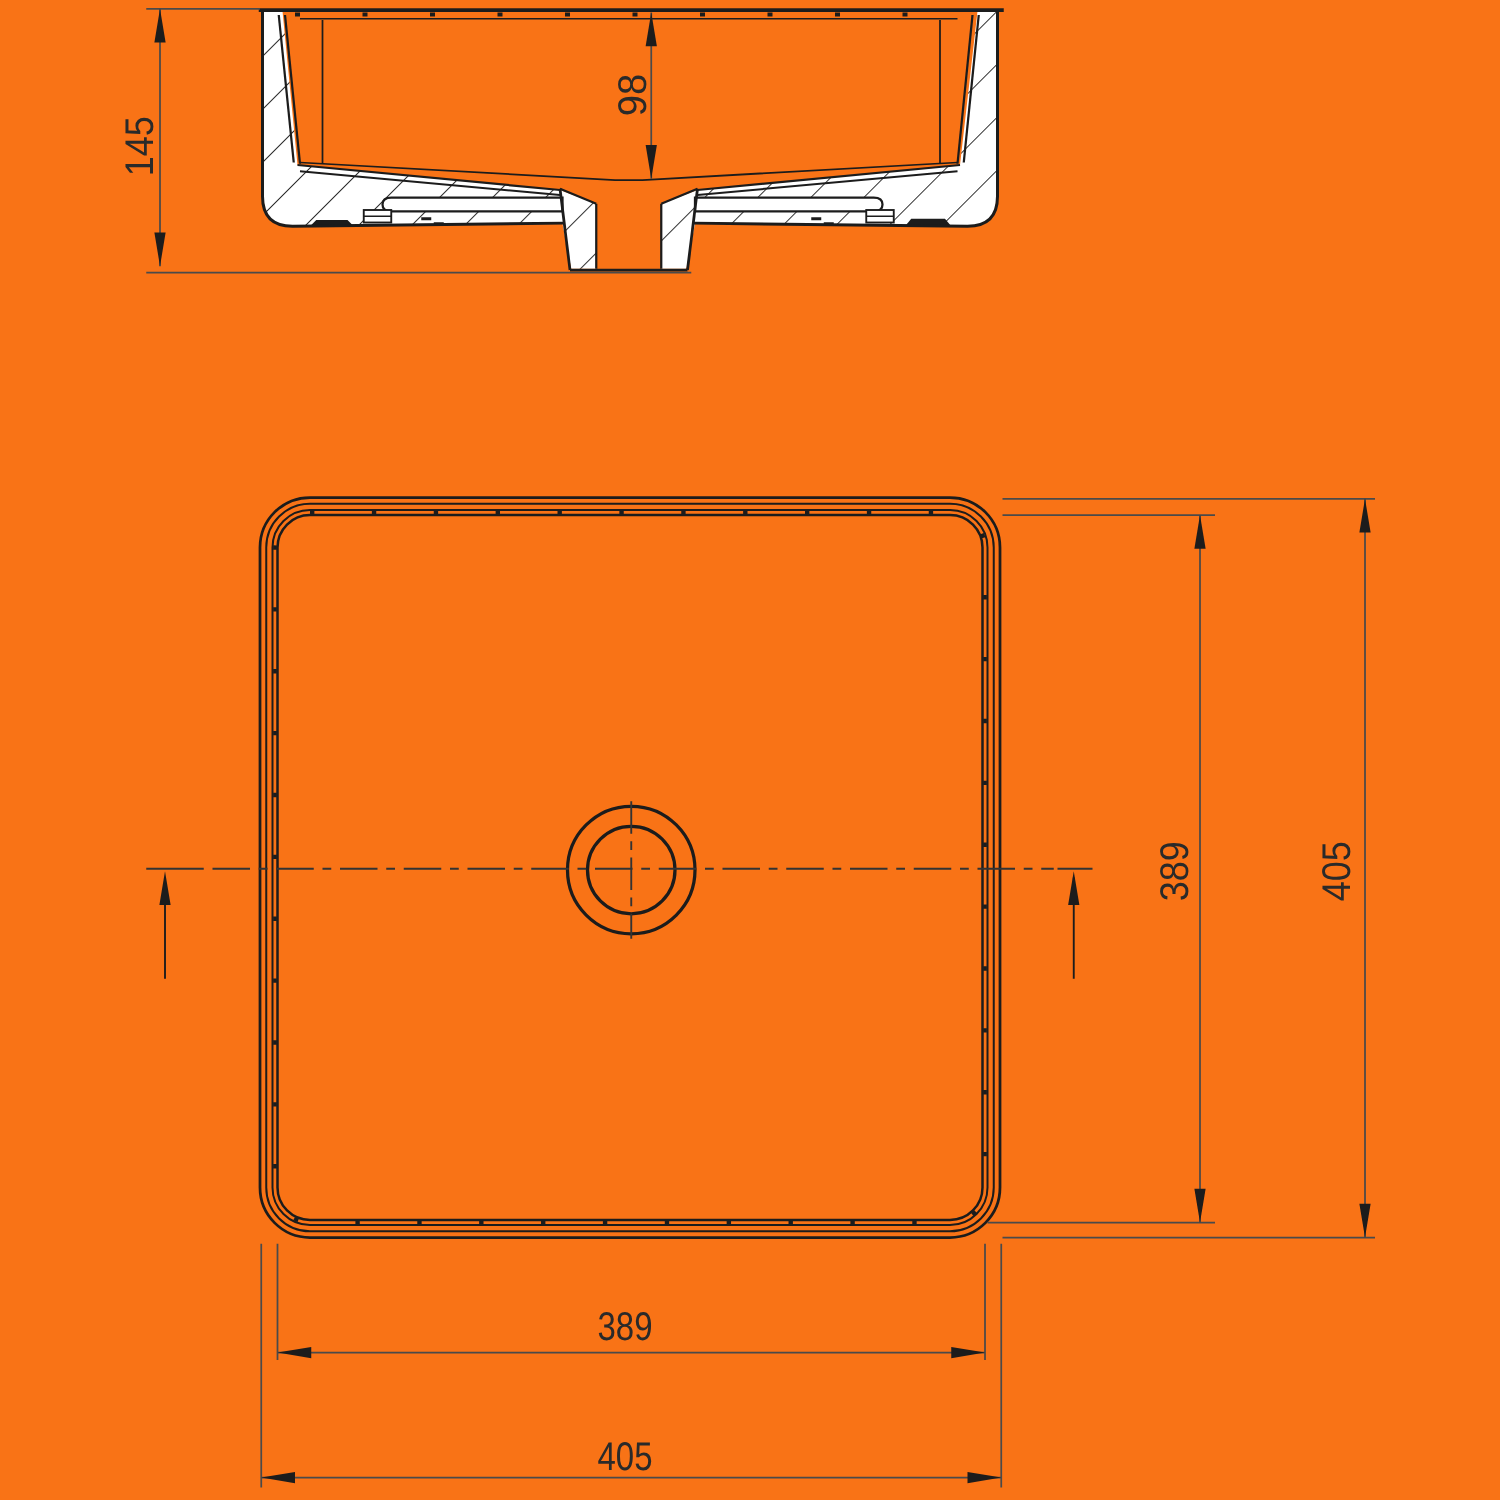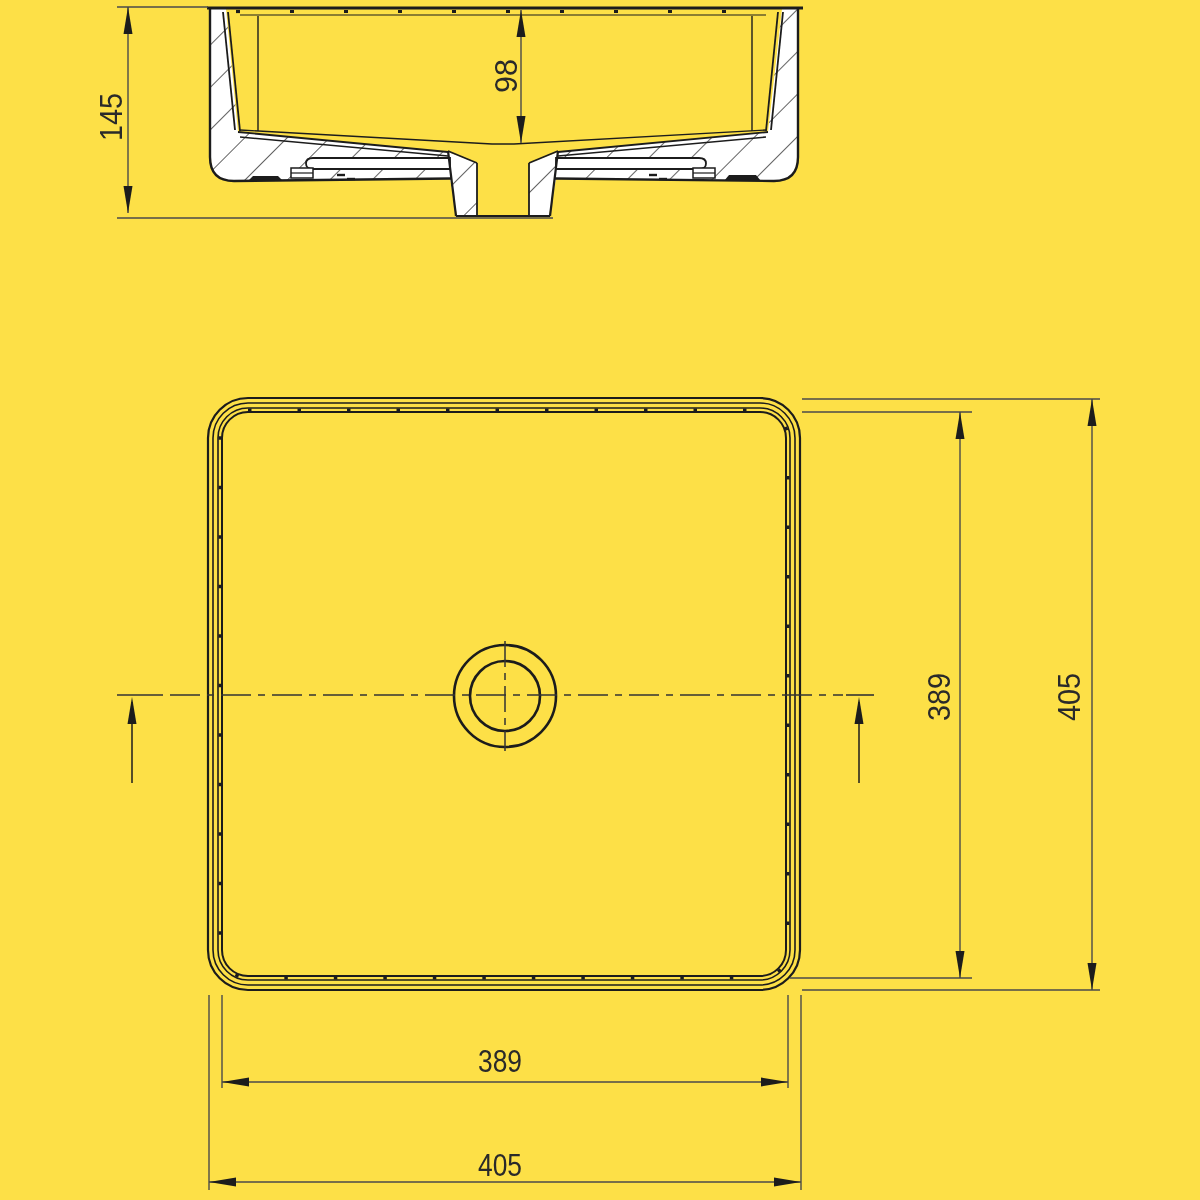--- a/index.html
+++ b/index.html
@@ -1,16 +1,16 @@
 <!DOCTYPE html>
 <html><head>
 <meta charset="utf-8">
 <style>
   html,body{margin:0;padding:0;background:#ffffff;}
-  .stage{width:1200px;height:1200px;background:#fde047;position:relative;font-family:"Liberation Sans",sans-serif;}
+  .stage{width:1200px;height:1200px;background:#f97316;position:relative;font-family:"Liberation Sans",sans-serif;}
   svg{display:block;}
   text{font-family:"Liberation Sans",sans-serif;fill:#2a2a2a;}
 </style>
 </head>
 <body>
 
 <div class="stage">
 <svg width="1200" height="1200" viewBox="0 0 1200 1200">
 
   <defs>

